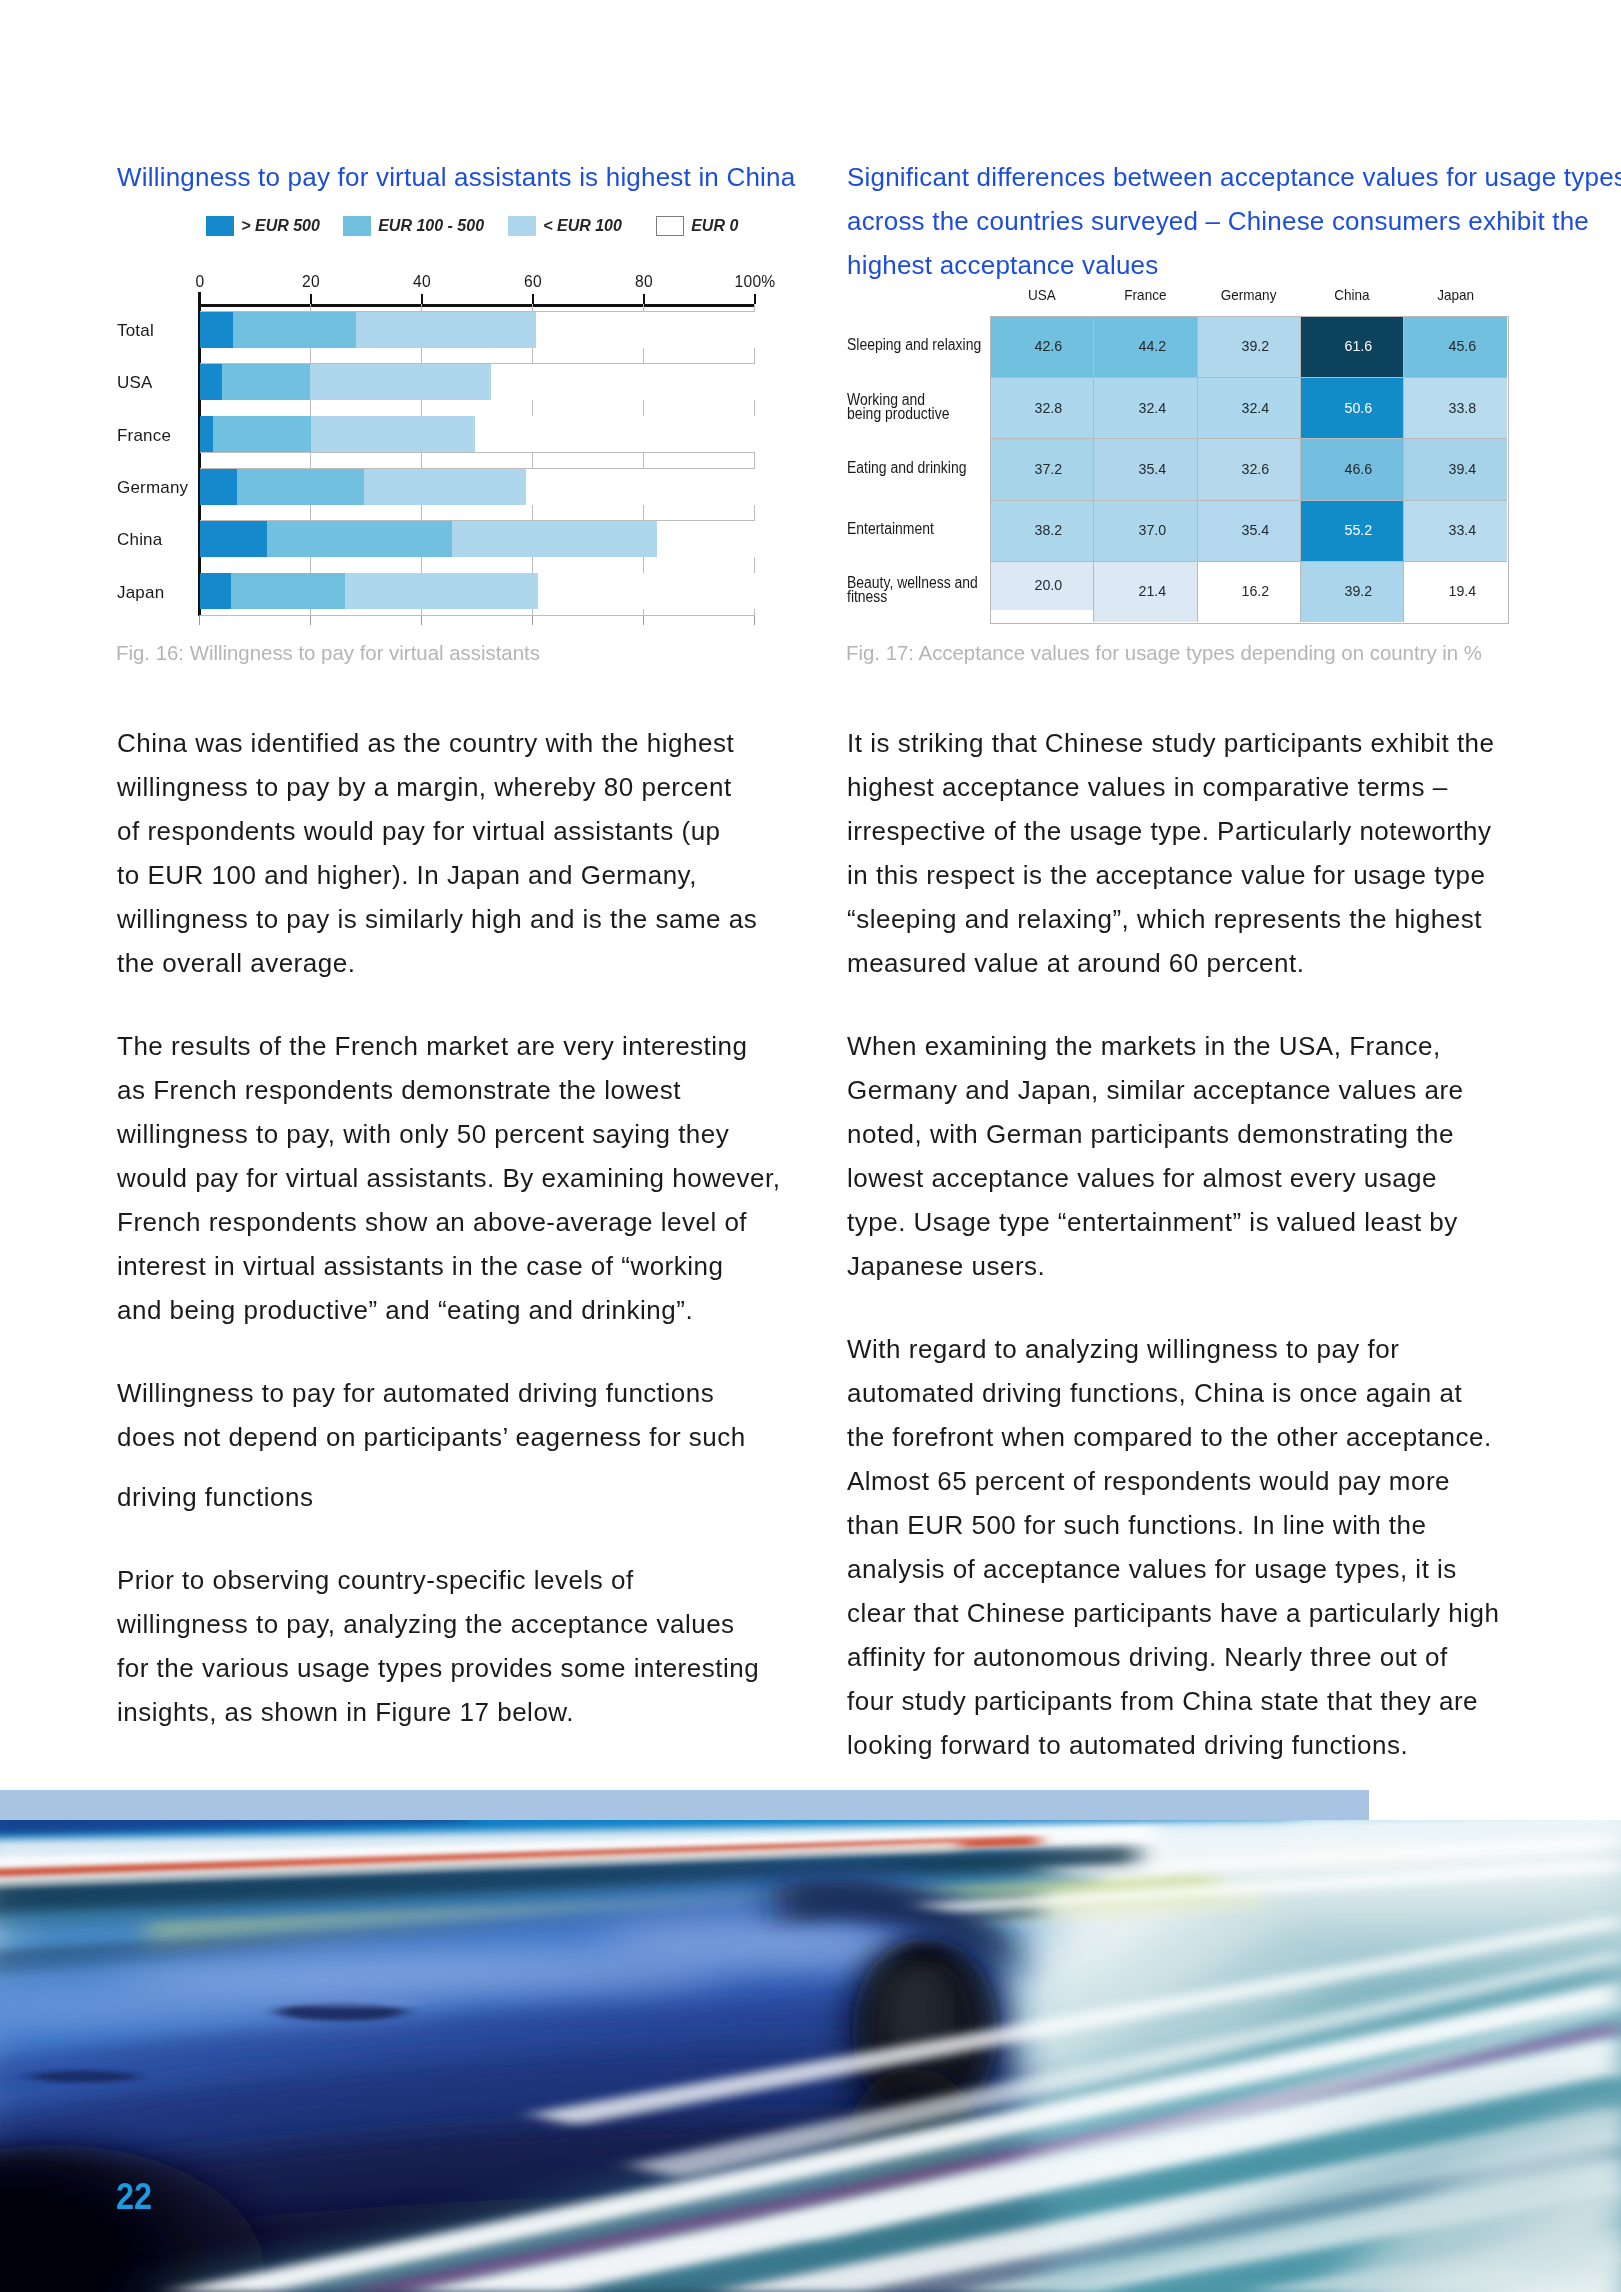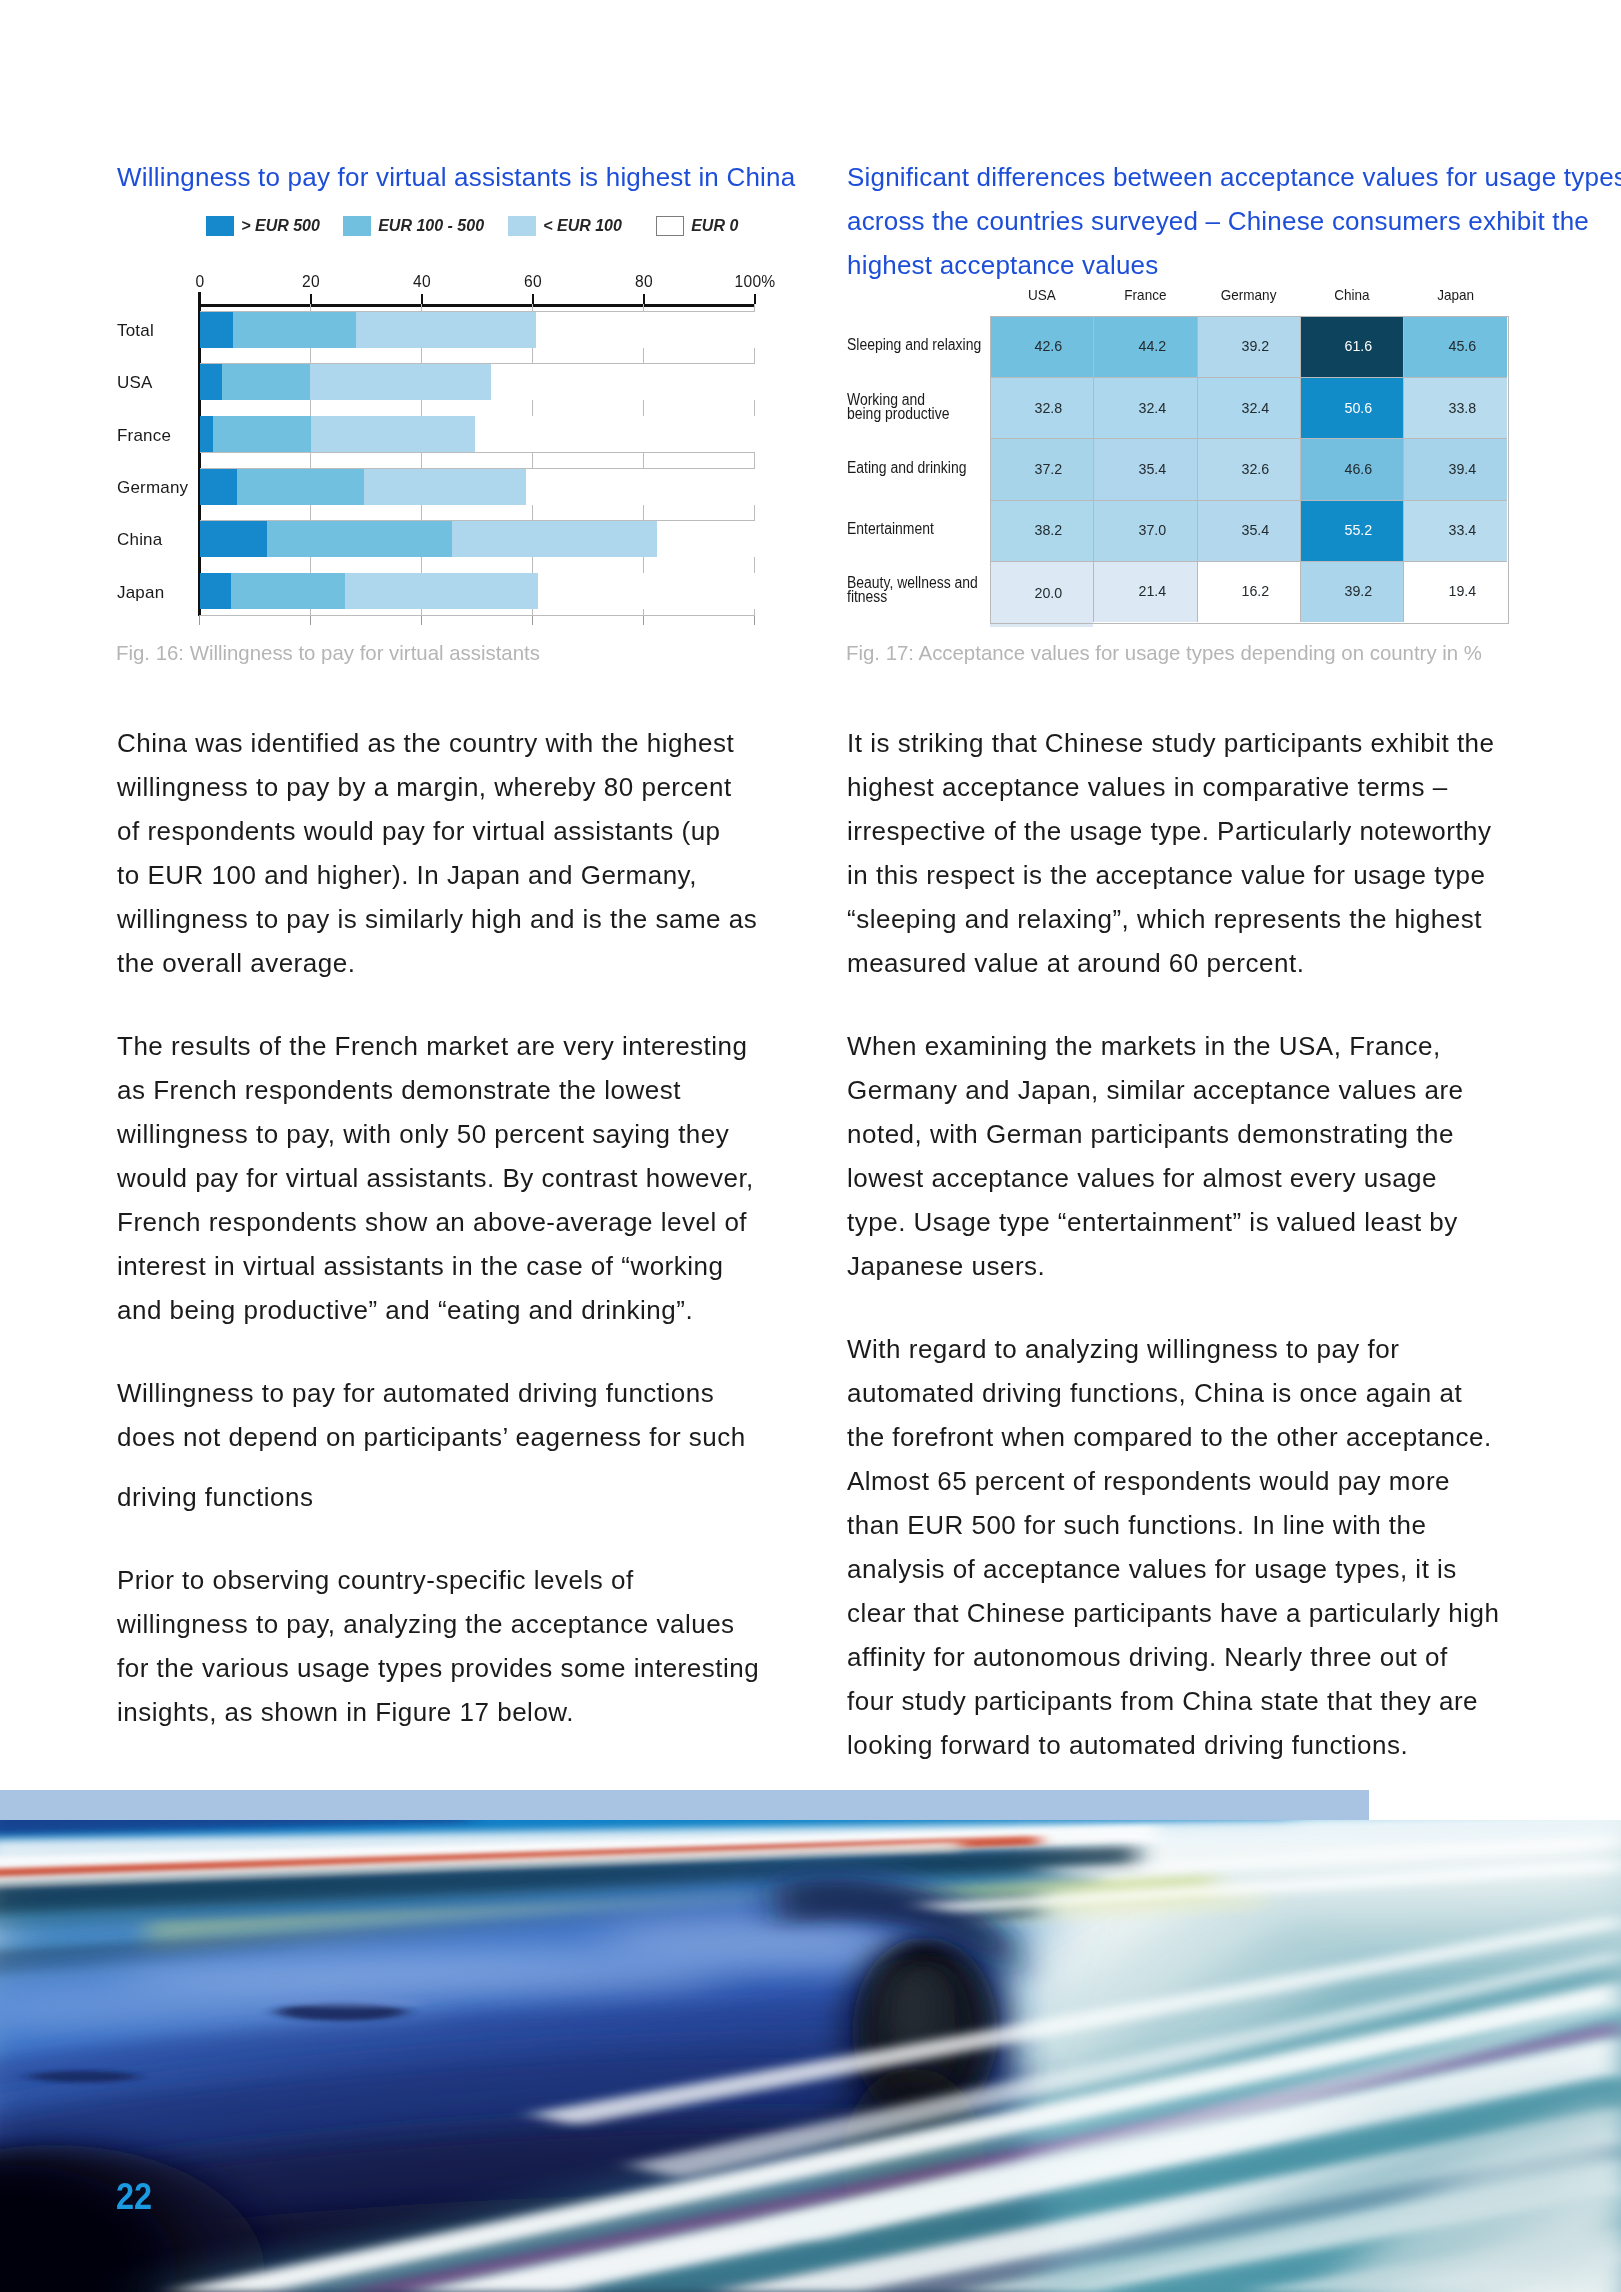--- a/index.html
+++ b/index.html
@@ -249,21 +249,21 @@
         </div>
         <div class="hm-cell" style="left: 1300px; top: 500px; width: 103px; height: 61px; background: rgb(18, 139, 201); color: rgb(255, 255, 255);">
           <span>55.2</span>
         </div>
         <div class="hm-cell" style="left: 1404px; top: 500px; width: 103px; height: 61px; background: rgb(184, 220, 238); color: rgb(35, 43, 47);">
           <span>33.4</span>
         </div>
         <div class="hm-rowhead" style="left: 847px; width: 167px; top: 522px;">
           <div>Entertainment</div>
         </div>
-        <div class="hm-cell" style="left: 990px; top: 561px; width: 103px; height: 66px; background: rgb(220, 233, 245); color: rgb(35, 43, 47);">
+        <div class="hm-cell" style="left: 990px; top: 561px; width: 103px; height: 49px; background: rgb(220, 233, 245); color: rgb(35, 43, 47);">
           <span>20.0</span>
         </div>
         <div class="hm-cell" style="left: 1094px; top: 561px; width: 103px; height: 61px; background: rgb(220, 233, 245); color: rgb(35, 43, 47);">
           <span>21.4</span>
         </div>
         <div class="hm-cell" style="left: 1197px; top: 561px; width: 103px; height: 61px; background: rgb(255, 255, 255); color: rgb(35, 43, 47);">
           <span>16.2</span>
         </div>
         <div class="hm-cell" style="left: 1300px; top: 561px; width: 103px; height: 61px; background: rgb(171, 213, 235); color: rgb(35, 43, 47);">
           <span>39.2</span>
@@ -294,21 +294,21 @@
         <span style="display: block; white-space: pre;">willingness to pay by a margin, whereby 80 percent</span>
         <span style="display: block; white-space: pre;">of respondents would pay for virtual assistants (up</span>
         <span style="display: block; white-space: pre;">to EUR 100 and higher). In Japan and Germany,</span>
         <span style="display: block; white-space: pre;">willingness to pay is similarly high and is the same as</span>
         <span style="display: block; white-space: pre;">the overall average.</span>
       </p>
       <p>
         <span style="display: block; white-space: pre;">The results of the French market are very interesting</span>
         <span style="display: block; white-space: pre;">as French respondents demonstrate the lowest</span>
         <span style="display: block; white-space: pre;">willingness to pay, with only 50 percent saying they</span>
-        <span style="display: block; white-space: pre;">would pay for virtual assistants. By contrast however,</span>
+        <span style="display: block; white-space: pre;">would pay for virtual assistants. By examining however,</span>
         <span style="display: block; white-space: pre;">French respondents show an above-average level of</span>
         <span style="display: block; white-space: pre;">interest in virtual assistants in the case of “working</span>
         <span style="display: block; white-space: pre;">and being productive” and “eating and drinking”.</span>
       </p>
       <p>
         <span style="display: block; white-space: pre;">Willingness to pay for automated driving functions</span>
         <span style="display: block; white-space: pre;">does not depend on participants’ eagerness for such</span>
         <span style="display: block; white-space: pre; margin-top: 16px;">driving functions</span>
       </p>
       <p>

